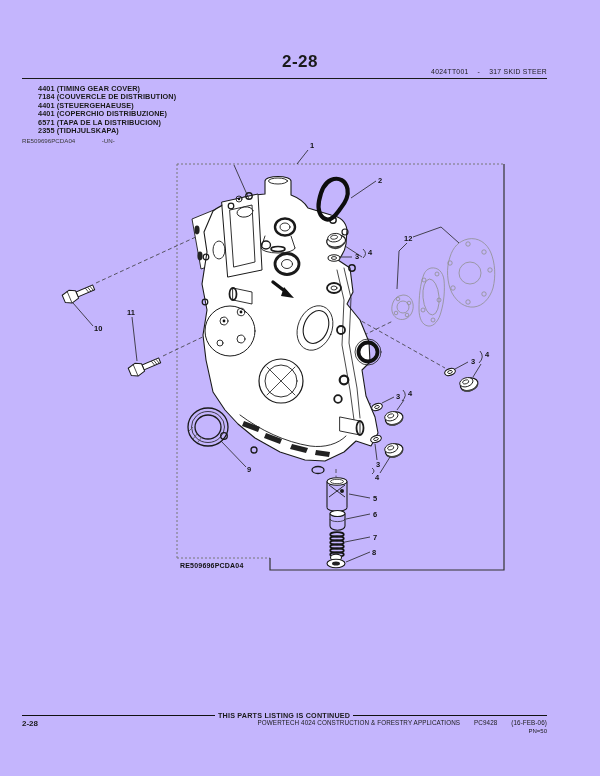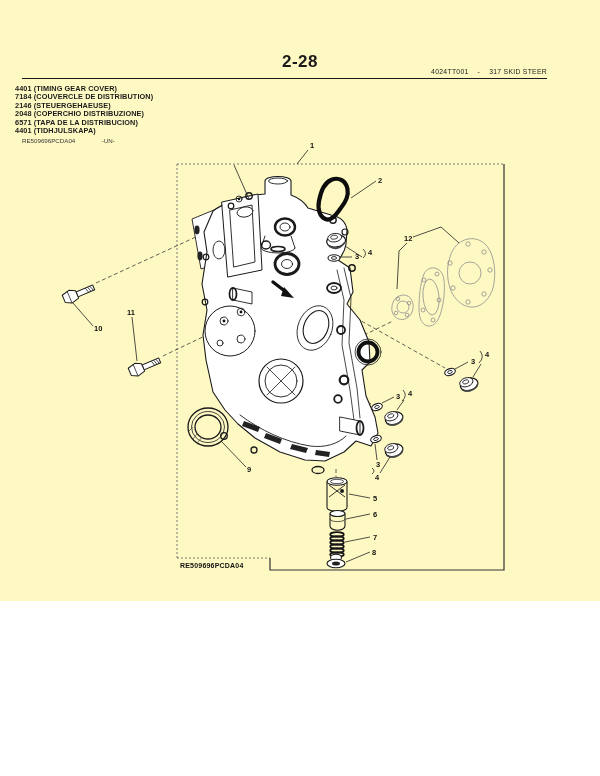--- a/index.html
+++ b/index.html
@@ -1,23 +1,23 @@
 <!DOCTYPE html>
 <html><head>
 <meta charset="utf-8">
 <style>
   html,body{margin:0;padding:0;background:#fff;}
-  #page{position:relative;width:600px;height:601px;background:#fef9c3;overflow:hidden;
+  #page{position:relative;width:600px;height:776px;background:#c4b5fd;overflow:hidden;
         font-family:"Liberation Sans",sans-serif;color:#1a1a1a;}
   .abs{position:absolute;}
   #page-number-top{left:0;right:0;top:52px;text-align:center;font-size:17px;font-weight:bold;letter-spacing:.5px;}
   #header-right{top:68px;right:53px;font-size:6.8px;letter-spacing:.3px;white-space:nowrap;}
   #header-right .dash{margin:0 9px;}
   #header-rule{top:77.5px;left:22px;width:525px;height:1.8px;background:#1a1a1a;}
-  #parts-list{top:84.5px;left:15px;font-size:7.3px;font-weight:bold;line-height:8.55px;letter-spacing:.1px;white-space:nowrap;}
+  #parts-list{top:84.5px;left:38px;font-size:7.3px;font-weight:bold;line-height:8.55px;letter-spacing:.1px;white-space:nowrap;}
   #image-ref{top:136.5px;left:22px;font-size:6.2px;color:#3a3a3a;white-space:nowrap;}
   #image-ref .code{display:inline-block;width:78px;}
   svg.art{position:absolute;left:0;top:0;width:600px;height:776px;}
   svg text{font-family:"Liberation Sans","DejaVu Sans",sans-serif;font-weight:bold;fill:#111;}
   .co{font-size:7.5px;}
   .imglabel{font-size:7px;letter-spacing:.2px;}
   #footer-continued{top:711px;left:22px;width:525px;height:9px;display:flex;align-items:center;}
   #footer-continued .seg1{width:193px;height:1.2px;background:#111;}
   #footer-continued .seg2{flex:1;height:1.2px;background:#111;}
   #footer-continued .txt{font-size:7.2px;font-weight:600;letter-spacing:.2px;margin:0 3px;white-space:nowrap;}
@@ -34,24 +34,24 @@
   <div class="abs" id="page-number-top">2-28</div>
 
   <div class="abs" id="header-right">
     <span>4024TT001</span><span class="dash">-</span><span>317 SKID STEER</span>
   </div>
   <div class="abs" id="header-rule"></div>
 
   <div class="abs" id="parts-list">
     <div>4401 (TIMING GEAR COVER)</div>
     <div>7184 (COUVERCLE DE DISTRIBUTION)</div>
-    <div>2146 (STEUERGEHAEUSE)</div>
-    <div>2048 (COPERCHIO DISTRIBUZIONE)</div>
+    <div>4401 (STEUERGEHAEUSE)</div>
+    <div>4401 (COPERCHIO DISTRIBUZIONE)</div>
     <div>6571 (TAPA DE LA DISTRIBUCION)</div>
-    <div>4401 (TIDHJULSKAPA)</div>
+    <div>2355 (TIDHJULSKAPA)</div>
   </div>
 
   <div class="abs" id="image-ref">
     <span class="code">RE509696PCDA04</span>
     <span>-UN-</span>
   </div>
 
   <svg class="art" viewBox="0 0 600 776">
 
     <g fill="none">
@@ -325,20 +325,25 @@
       <text class="co" x="247" y="472">9</text>
       <text class="co" x="376" y="467">3</text>
       <text class="co" x="375" y="480">4</text>
       <text class="co" x="373" y="501">5</text>
       <text class="co" x="373" y="517">6</text>
       <text class="co" x="373" y="540">7</text>
       <text class="co" x="372" y="555">8</text>
     </g>
   </svg>
 
+  <div class="abs" id="footer-continued">
+    <div class="seg1"></div>
+    <div class="txt">THIS PARTS LISTING IS CONTINUED</div>
+    <div class="seg2"></div>
+  </div>
   <div class="abs" id="footer-page">2-28</div>
   <div class="abs" id="footer-pub">
     <span>POWERTECH 4024 CONSTRUCTION &amp; FORESTRY APPLICATIONS</span>
     <span class="gap">PC9428</span>
     <span class="gap">(16-FEB-06)</span>
   </div>
   <div class="abs" id="footer-pn">PN=50</div>
 
 </div>
 

